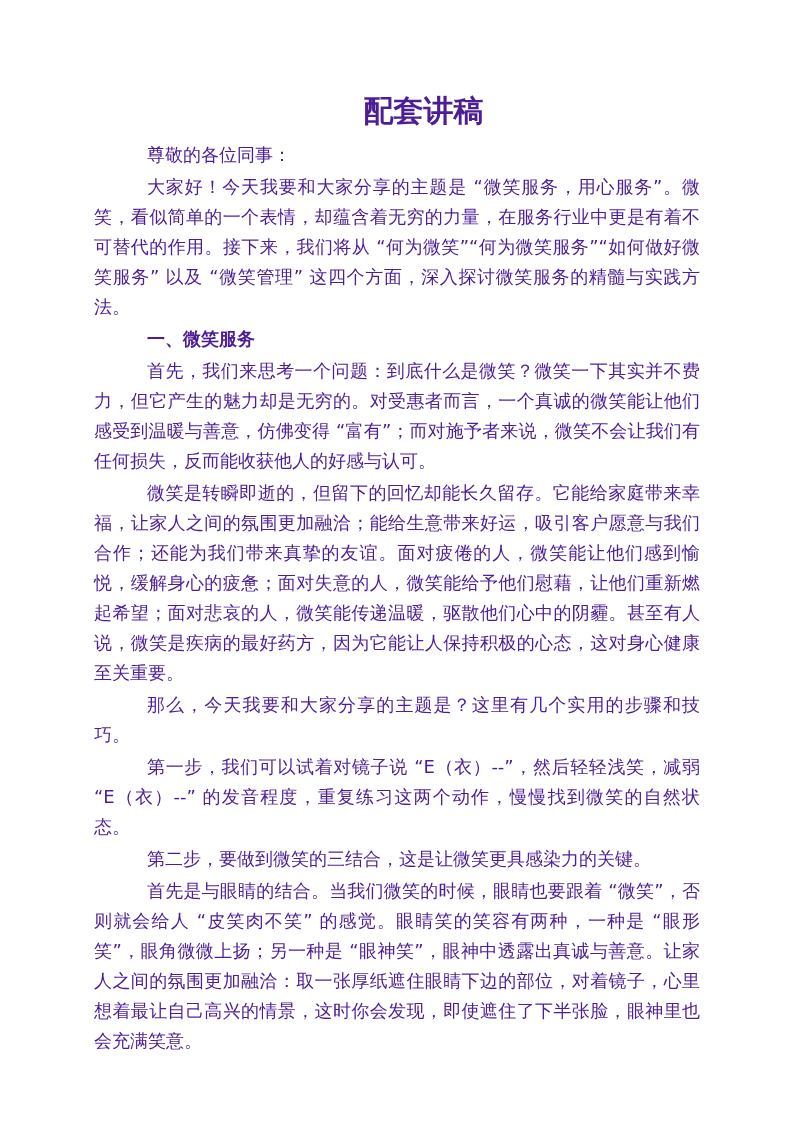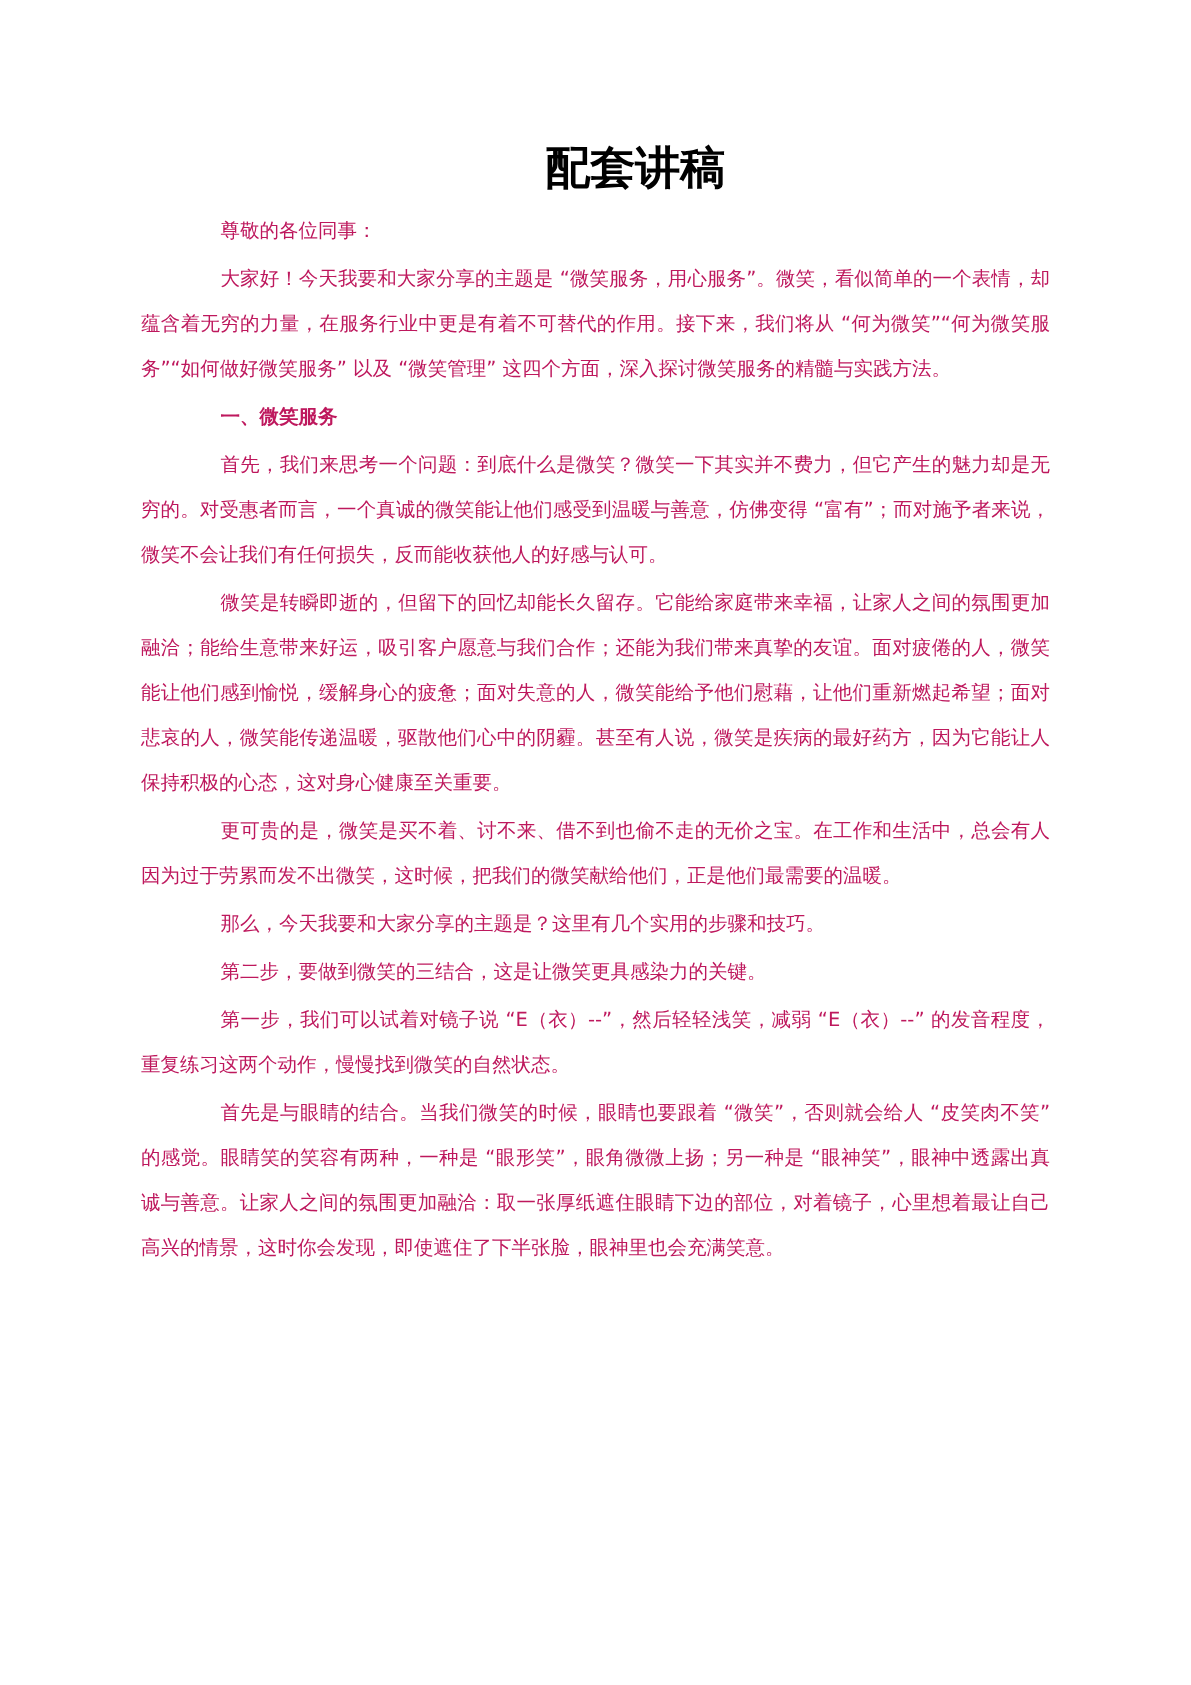--- a/index.html
+++ b/index.html
@@ -23,29 +23,30 @@
     left: 94px;
     width: 606px;
   }
   .doc-title {
     font-size: 30px;
     font-weight: bold;
     line-height: 42px;
     text-align: center;
     text-indent: 53px;
     margin: 0 0 6px 0;
-    color: #000000;
+    color: #4c1d95;
+    font-family: Liberation Mono, monospace;
   }
   .para, .section-heading {
-    font-size: 13px;
+    font-size: 18px;
     line-height: 30px;
     text-align: justify;
     text-indent: 53px;
     margin: 0 0 2px 0;
-    color: #be185d;
+    color: #4c1d95;
     word-break: break-all;
   }
   .section-heading {
     font-weight: bold;
   }
 </style>
 </head>
 <body>
 
 <div class="page">
@@ -56,24 +57,23 @@
     <p class="para">尊敬的各位同事：</p>
 
     <p class="para">大家好！今天我要和大家分享的主题是 “微笑服务，用心服务”。微笑，看似简单的一个表情，却蕴含着无穷的力量，在服务行业中更是有着不可替代的作用。接下来，我们将从 “何为微笑”“何为微笑服务”“如何做好微笑服务” 以及 “微笑管理” 这四个方面，深入探讨微笑服务的精髓与实践方法。</p>
 
     <h2 class="section-heading">一、微笑服务</h2>
 
     <p class="para">首先，我们来思考一个问题：到底什么是微笑？微笑一下其实并不费力，但它产生的魅力却是无穷的。对受惠者而言，一个真诚的微笑能让他们感受到温暖与善意，仿佛变得 “富有”；而对施予者来说，微笑不会让我们有任何损失，反而能收获他人的好感与认可。</p>
 
     <p class="para">微笑是转瞬即逝的，但留下的回忆却能长久留存。它能给家庭带来幸福，让家人之间的氛围更加融洽；能给生意带来好运，吸引客户愿意与我们合作；还能为我们带来真挚的友谊。面对疲倦的人，微笑能让他们感到愉悦，缓解身心的疲惫；面对失意的人，微笑能给予他们慰藉，让他们重新燃起希望；面对悲哀的人，微笑能传递温暖，驱散他们心中的阴霾。甚至有人说，微笑是疾病的最好药方，因为它能让人保持积极的心态，这对身心健康至关重要。</p>
 
-    <p class="para">更可贵的是，微笑是买不着、讨不来、借不到也偷不走的无价之宝。在工作和生活中，总会有人因为过于劳累而发不出微笑，这时候，把我们的微笑献给他们，正是他们最需要的温暖。</p>
 
     <p class="para">那么，今天我要和大家分享的主题是？这里有几个实用的步骤和技巧。</p>
 
+    <p class="para">第一步，我们可以试着对镜子说 “E（衣）--”，然后轻轻浅笑，减弱 “E（衣）--” 的发音程度，重复练习这两个动作，慢慢找到微笑的自然状态。</p>
+
     <p class="para">第二步，要做到微笑的三结合，这是让微笑更具感染力的关键。</p>
-
-    <p class="para">第一步，我们可以试着对镜子说 “E（衣）--”，然后轻轻浅笑，减弱 “E（衣）--” 的发音程度，重复练习这两个动作，慢慢找到微笑的自然状态。</p>
 
     <p class="para">首先是与眼睛的结合。当我们微笑的时候，眼睛也要跟着 “微笑”，否则就会给人 “皮笑肉不笑” 的感觉。眼睛笑的笑容有两种，一种是 “眼形笑”，眼角微微上扬；另一种是 “眼神笑”，眼神中透露出真诚与善意。让家人之间的氛围更加融洽：取一张厚纸遮住眼睛下边的部位，对着镜子，心里想着最让自己高兴的情景，这时你会发现，即使遮住了下半张脸，眼神里也会充满笑意。</p>
 
   </div>
 </div>
 
 </body></html>

